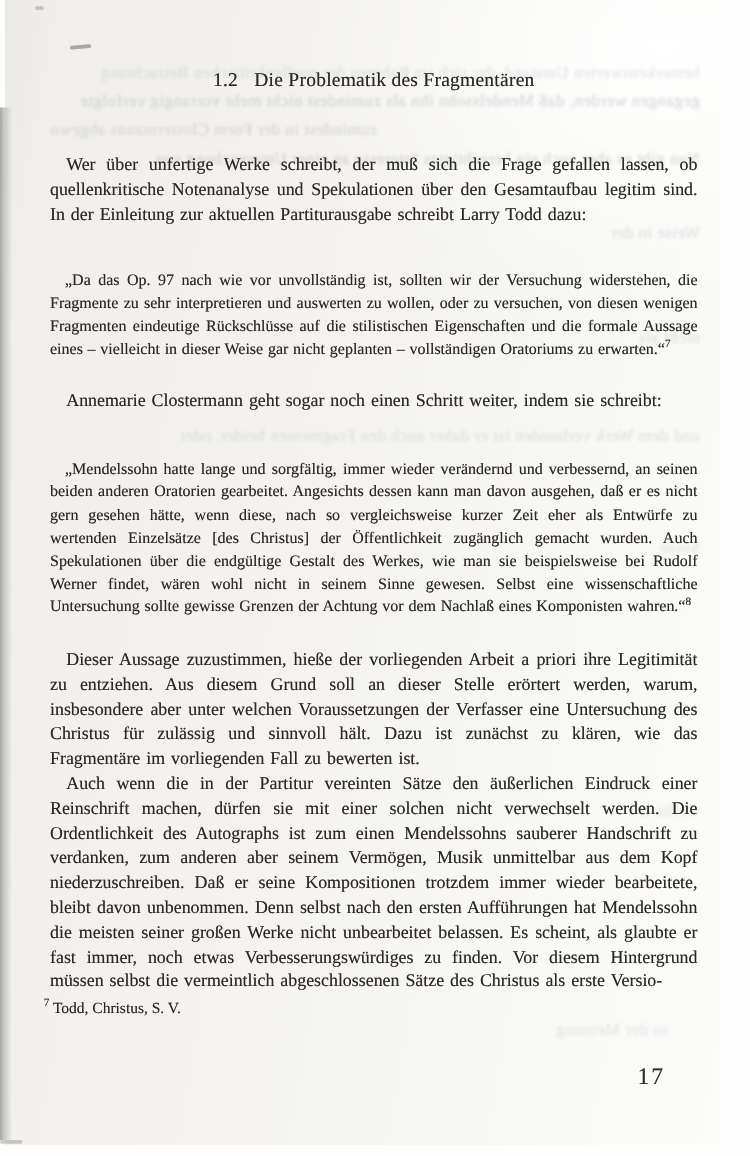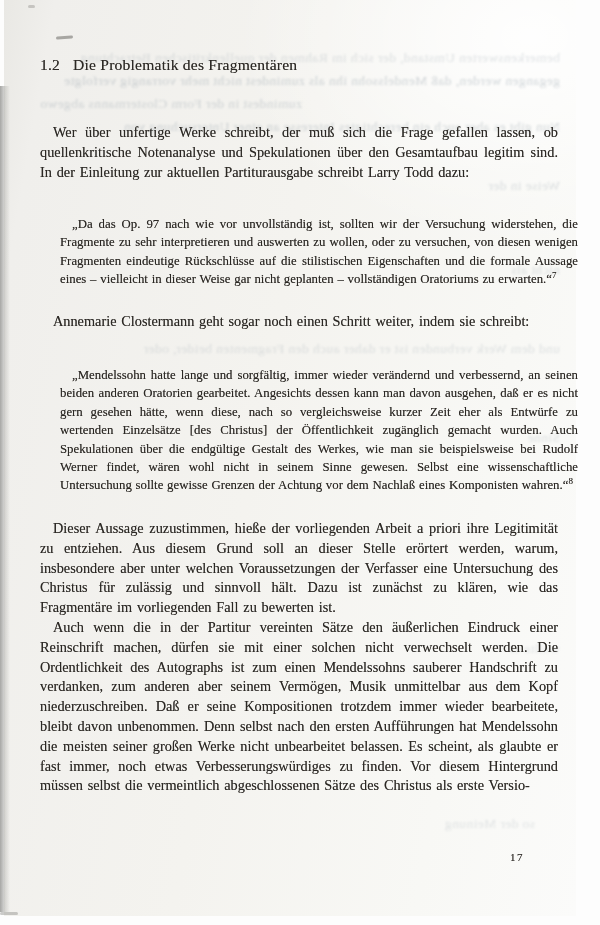--- a/index.html
+++ b/index.html
@@ -45,45 +45,44 @@
   .g5{left:466px;top:262px;width:90px;opacity:.28;}
   .g6{left:36px;top:341px;width:520px;opacity:.26;}
   .g7{left:474px;top:430px;width:82px;opacity:.26;}
   .g8{left:482px;top:641px;width:74px;opacity:.22;}
   .g9{left:346px;top:816px;width:185px;opacity:.24;}
   
   .content-col{position:absolute;left:36px;top:0;width:518px;color:#2b2824;}
   .content-col *{text-shadow:0 0 .35px rgba(43,40,36,.55);}
   .heading{
     position:absolute;left:0;top:56px;width:518px;margin:0;
-    font-size:15.6px;font-weight:normal;text-align:left;letter-spacing:.2px;
+    font-size:15.6px;font-weight:normal;text-align:center;letter-spacing:.2px;
   }
   .hgap{display:inline-block;width:13px;}
   .body-par{
     margin:0;font-size:14.3px;line-height:19.8px;
     text-align:justify;text-indent:13px;word-spacing:1.2px;
   }
   .p1{position:absolute;left:0;top:123px;width:518px;}
   .p2{position:absolute;left:0;top:312px;width:518px;}
   .p34{position:absolute;left:0;top:519px;width:518px;}
   .quote{
     position:absolute;left:0;width:518px;
     font-size:12.8px;line-height:18.4px;text-align:justify;text-indent:12px;
     word-spacing:.6px;
-    margin-left:20px;
   }
   .q1{top:215px;}
   .q2{top:366px;}
   .quote sup,.fn sup{font-size:9px;line-height:0;}
   .footnotes{position:absolute;left:-5px;top:798px;width:523px;font-size:12.4px;line-height:16.6px;}
   .fn{white-space:nowrap;}
   .ital{}
   .page-number{
     position:absolute;left:506px;top:851px;width:40px;
-    font-size:11px;color:#33302c;letter-spacing:1.5px;
+    font-size:19px;color:#33302c;letter-spacing:1.5px;
     text-shadow:0 0 .35px rgba(43,40,36,.55);
   }
 </style>
 </head>
 <body>
 
 <div class="scan-page">
 
   <div class="edge-left"></div>
   <div class="edge-bottom"></div>
@@ -112,19 +111,20 @@
     <p class="body-par p2">Annemarie Clostermann geht sogar noch einen Schritt weiter, indem sie schreibt:</p>
 
     <div class="quote q2"><span>„Mendelssohn hatte lange und sorgfältig, immer wieder verändernd und verbessernd, an seinen beiden anderen Oratorien gearbeitet. Angesichts dessen kann man davon ausgehen, daß er es nicht gern gesehen hätte, wenn diese, nach so vergleichsweise kurzer Zeit eher als Entwürfe zu wertenden Einzelsätze [des </span><span class="ital">Christus</span><span>] der Öffentlichkeit zugänglich gemacht wurden. Auch Spekulationen über die endgültige Gestalt des Werkes, wie man sie beispielsweise bei Rudolf Werner findet, wären wohl nicht in seinem Sinne gewesen. Selbst eine wissenschaftliche Untersuchung sollte gewisse Grenzen der Achtung vor dem Nachlaß eines Komponisten wahren.“</span><sup>8</sup></div>
 
     <div class="p34">
       <p class="body-par"><span>Dieser Aussage zuzustimmen, hieße der vorliegenden Arbeit a priori ihre Legitimität zu entziehen. Aus diesem Grund soll an dieser Stelle erörtert werden, warum, insbesondere aber unter welchen Voraussetzungen der Verfasser eine Untersuchung des </span><span class="ital">Christus</span><span> für zulässig und sinnvoll hält. Dazu ist zunächst zu klären, wie das Fragmentäre im vorliegenden Fall zu bewerten ist.</span></p>
       <p class="body-par"><span>Auch wenn die in der Partitur vereinten Sätze den äußerlichen Eindruck einer Reinschrift machen, dürfen sie mit einer solchen nicht verwechselt werden. Die Ordentlichkeit des Autographs ist zum einen Mendelssohns sauberer Handschrift zu verdanken, zum anderen aber seinem Vermögen, Musik unmittelbar aus dem Kopf niederzuschreiben. Daß er seine Kompositionen trotzdem immer wieder bearbeitete, bleibt davon unbenommen. Denn selbst nach den ersten Aufführungen hat Mendelssohn die meisten seiner großen Werke nicht unbearbeitet belassen. Es scheint, als glaubte er fast immer, noch etwas Verbesserungswürdiges zu finden. Vor diesem Hintergrund müssen selbst die vermeintlich abgeschlossenen Sätze des </span><span class="ital">Christus</span><span> als erste Versio-</span></p>
     </div>
 
     <div class="footnotes">
+      <div class="fn"><sup>7</sup> <span>Todd, </span><span class="ital">Christus</span><span>, S. V.</span></div>
     </div>
 
   </div>
 
   <div class="page-number">17</div>
 
 </div>
 
 </body></html>

